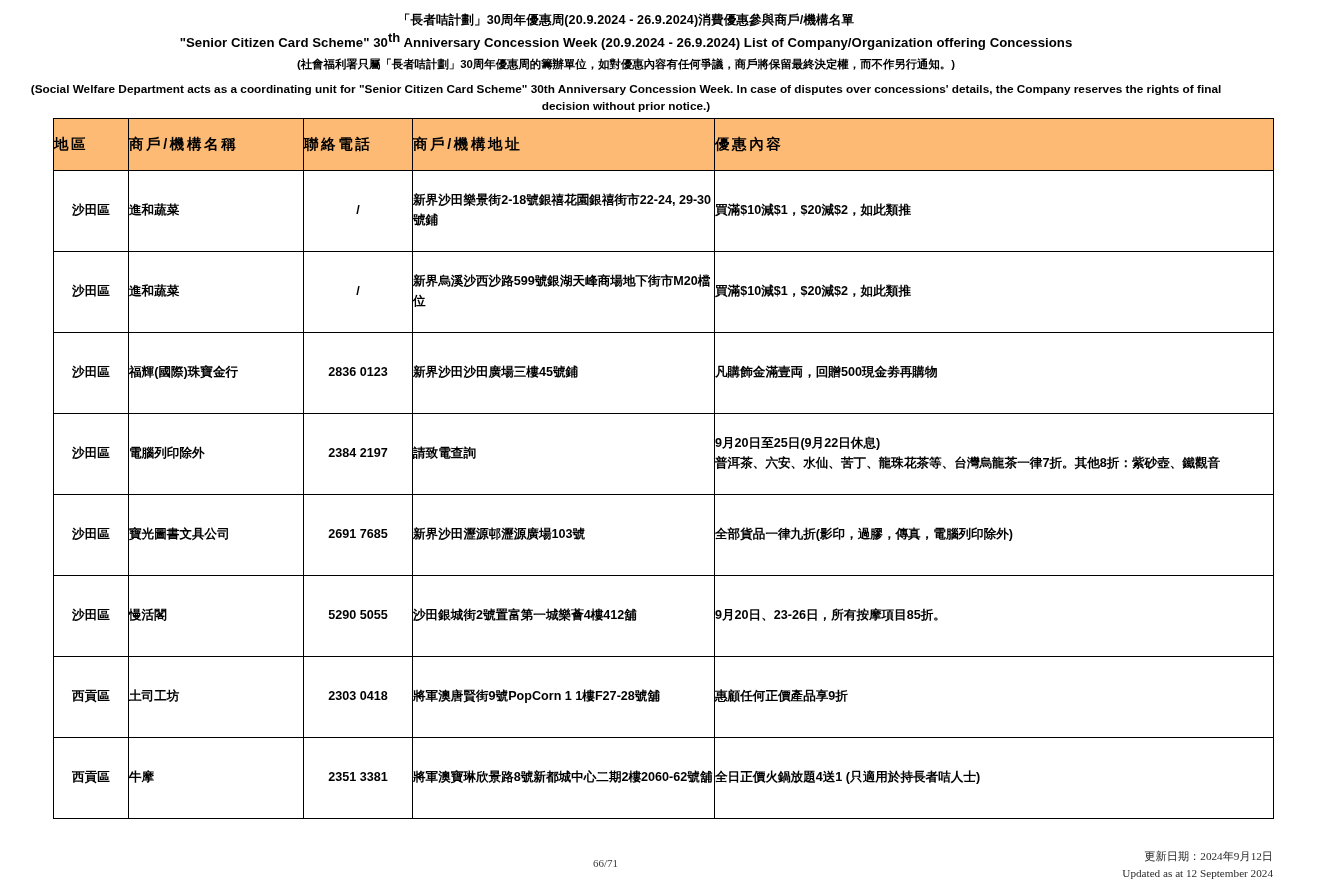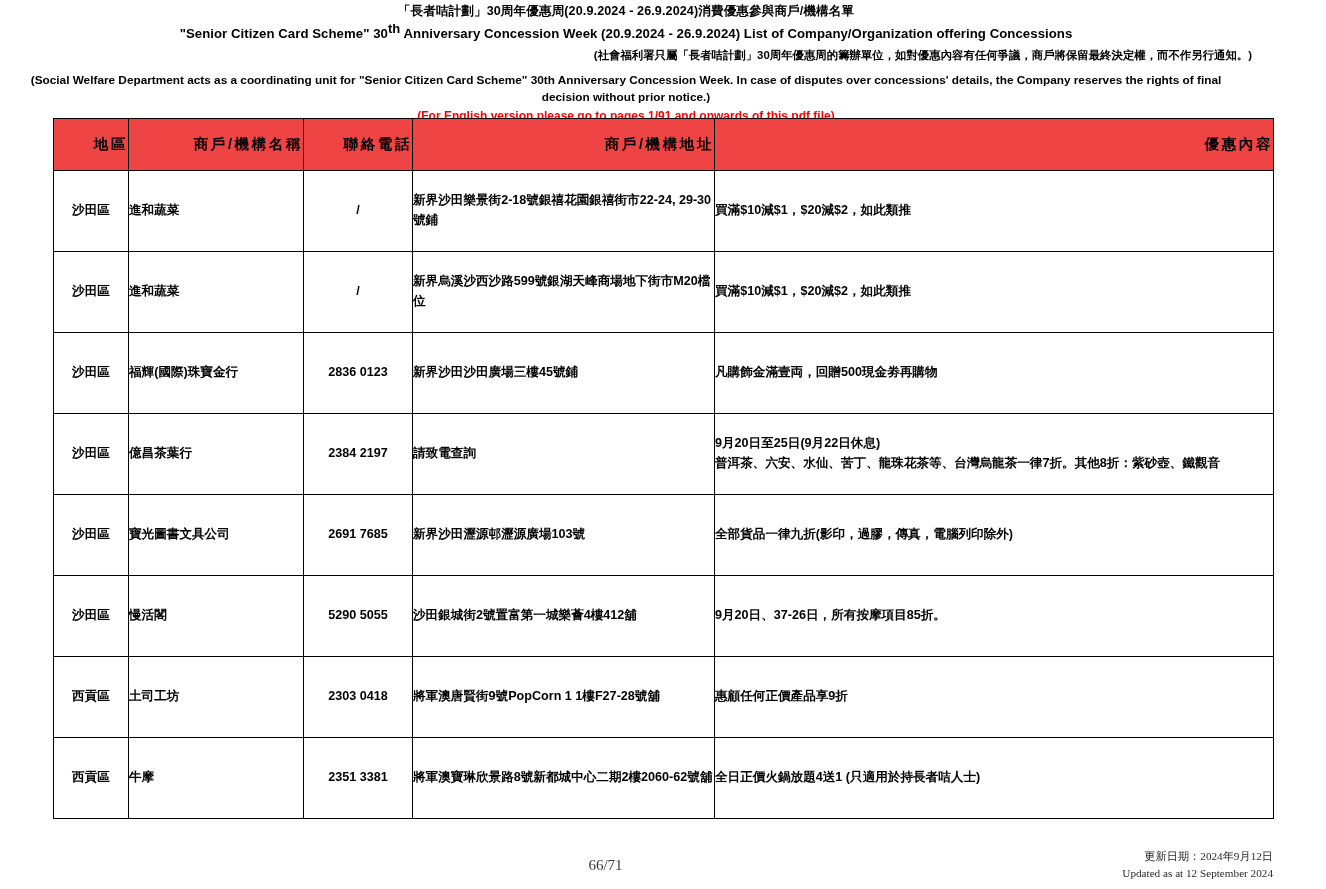--- a/index.html
+++ b/index.html
@@ -12,21 +12,21 @@
     height: 889px;
     font-family: "Liberation Sans", "DejaVu Sans", sans-serif;
     color: #000000;
     position: relative;
     overflow: hidden;
   }
 
   
   .doc-header {
     width: 1252px;
-    padding-top: 2px;
+    padding-top: 11px;
     text-align: center;
   }
   .hdr-line {
     display: block;
     line-height: 1.48;
     white-space: nowrap;
   }
   .hdr-zh-title {
     font-size: 12.6px;
     font-weight: 700;
@@ -40,21 +40,20 @@
   }
   .hdr-en-title sup {
     font-size: 13px;
     vertical-align: super;
     line-height: 0;
   }
   .hdr-zh-note {
     font-size: 11.4px;
     font-weight: 700;
     margin-top: 4px;
-    text-align: right;
   }
   .hdr-en-note {
     font-size: 11.8px;
     font-weight: 700;
     line-height: 1.42;
     margin-top: 8px;
     white-space: normal;
     width: 1210px;
     margin-left: auto;
     margin-right: auto;
@@ -77,25 +76,25 @@
     border-collapse: collapse;
     width: 1220px;
     table-layout: fixed;
   }
   table.listing td, table.listing th {
     border: 1.6px solid #000000;
     padding: 0;
     vertical-align: middle;
   }
   thead th {
-    background: #ef4444;
+    background: #fdba74;
     height: 51px;
     font-size: 14.5px;
     font-weight: 700;
-    text-align: right;
+    text-align: left;
     letter-spacing: 2.6px;
     color: #000;
   }
   thead th .hdr-cell-txt { display: inline-block; }
 
   tbody td {
     height: 80px;
     font-size: 12.6px;
     font-weight: 700;
     line-height: 1.55;
@@ -120,21 +119,21 @@
     width: 1326px;
     height: 37px;
   }
   .page-num {
     position: absolute;
     left: 0;
     top: 5px;
     width: 1211px;
     text-align: center;
     font-family: "Liberation Serif", "DejaVu Serif", serif;
-    font-size: 15px;
+    font-size: 11px;
     color: #3a3a3a;
   }
   .updated {
     position: absolute;
     right: 53px;
     top: -4px;
     text-align: right;
     font-family: "Liberation Serif", "DejaVu Serif", serif;
     font-size: 11.2px;
     color: #2b2b2b;
@@ -190,39 +189,39 @@
       </tr>
       <tr>
         <td class="c-district">沙田區</td>
         <td class="c-name">福輝(國際)珠寶金行</td>
         <td class="c-phone">2836 0123</td>
         <td class="c-address">新界沙田沙田廣場三樓45號鋪</td>
         <td class="c-offer">凡購飾金滿壹両，回贈500現金劵再購物</td>
       </tr>
       <tr>
         <td class="c-district">沙田區</td>
-        <td class="c-name">億昌茶葉行</td>
+        <td class="c-name">電腦列印除外</td>
         <td class="c-phone">2384 2197</td>
         <td class="c-address">請致電查詢</td>
         <td class="c-offer" style="white-space: pre-wrap;">9月20日至25日(9月22日休息)
 普洱茶、六安、水仙、苦丁、龍珠花茶等、台灣烏龍茶一律7折。其他8折：紫砂壺、鐵觀音</td>
       </tr>
       <tr>
         <td class="c-district">沙田區</td>
         <td class="c-name">寶光圖書文具公司</td>
         <td class="c-phone">2691 7685</td>
         <td class="c-address">新界沙田瀝源邨瀝源廣場103號</td>
         <td class="c-offer">全部貨品一律九折(影印，過膠，傳真，電腦列印除外)</td>
       </tr>
       <tr>
         <td class="c-district">沙田區</td>
         <td class="c-name">慢活閣</td>
         <td class="c-phone">5290 5055</td>
         <td class="c-address">沙田銀城街2號置富第一城樂薈4樓412舖</td>
-        <td class="c-offer">9月20日、37-26日，所有按摩項目85折。</td>
+        <td class="c-offer">9月20日、23-26日，所有按摩項目85折。</td>
       </tr>
       <tr>
         <td class="c-district">西貢區</td>
         <td class="c-name">土司工坊</td>
         <td class="c-phone">2303 0418</td>
         <td class="c-address">將軍澳唐賢街9號PopCorn 1 1樓F27-28號舖</td>
         <td class="c-offer">惠顧任何正價產品享9折</td>
       </tr>
       <tr>
         <td class="c-district">西貢區</td>

